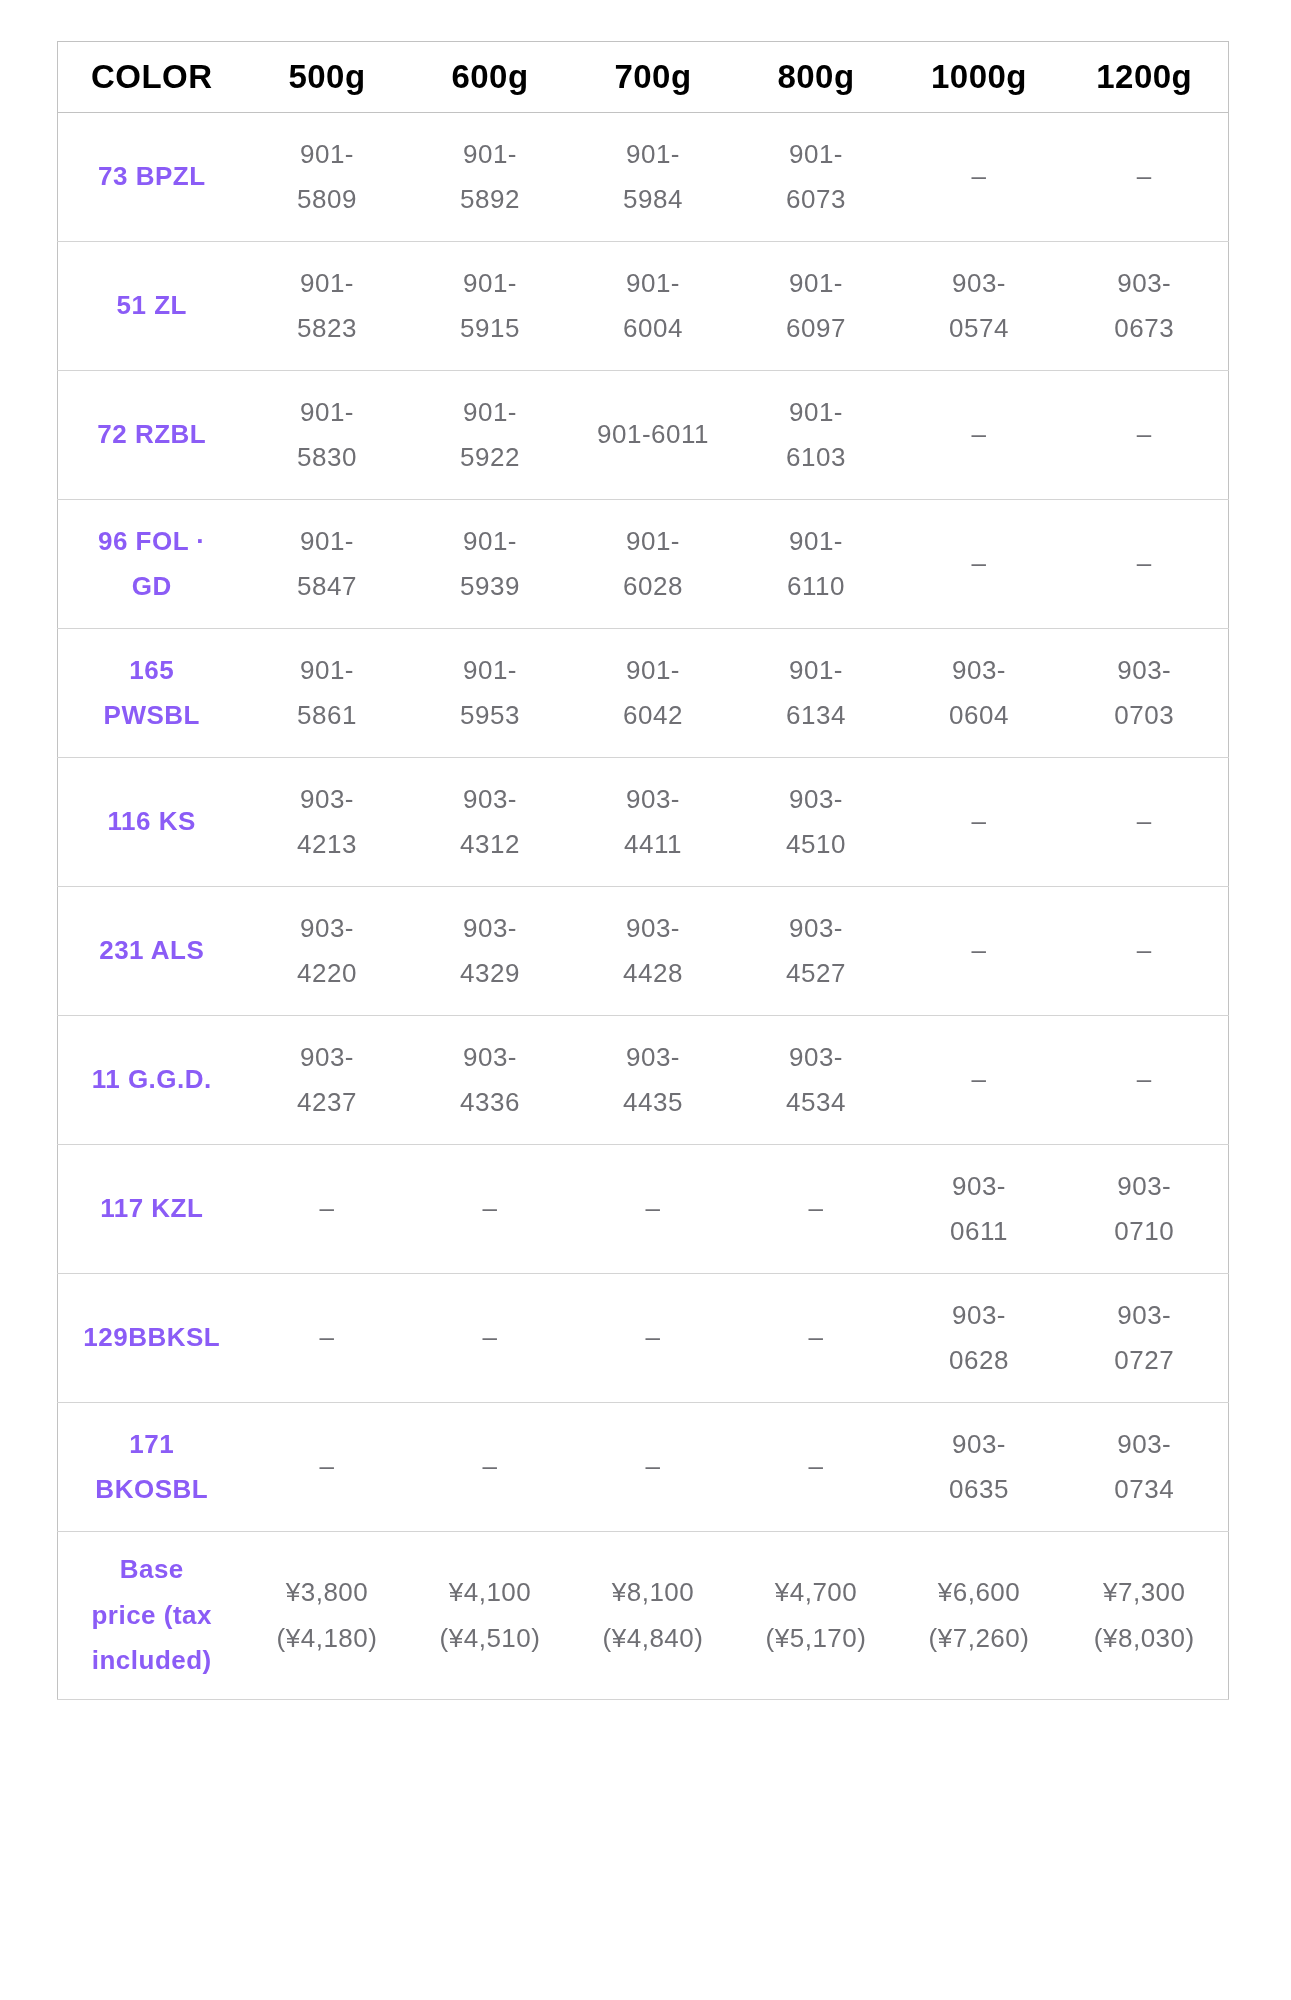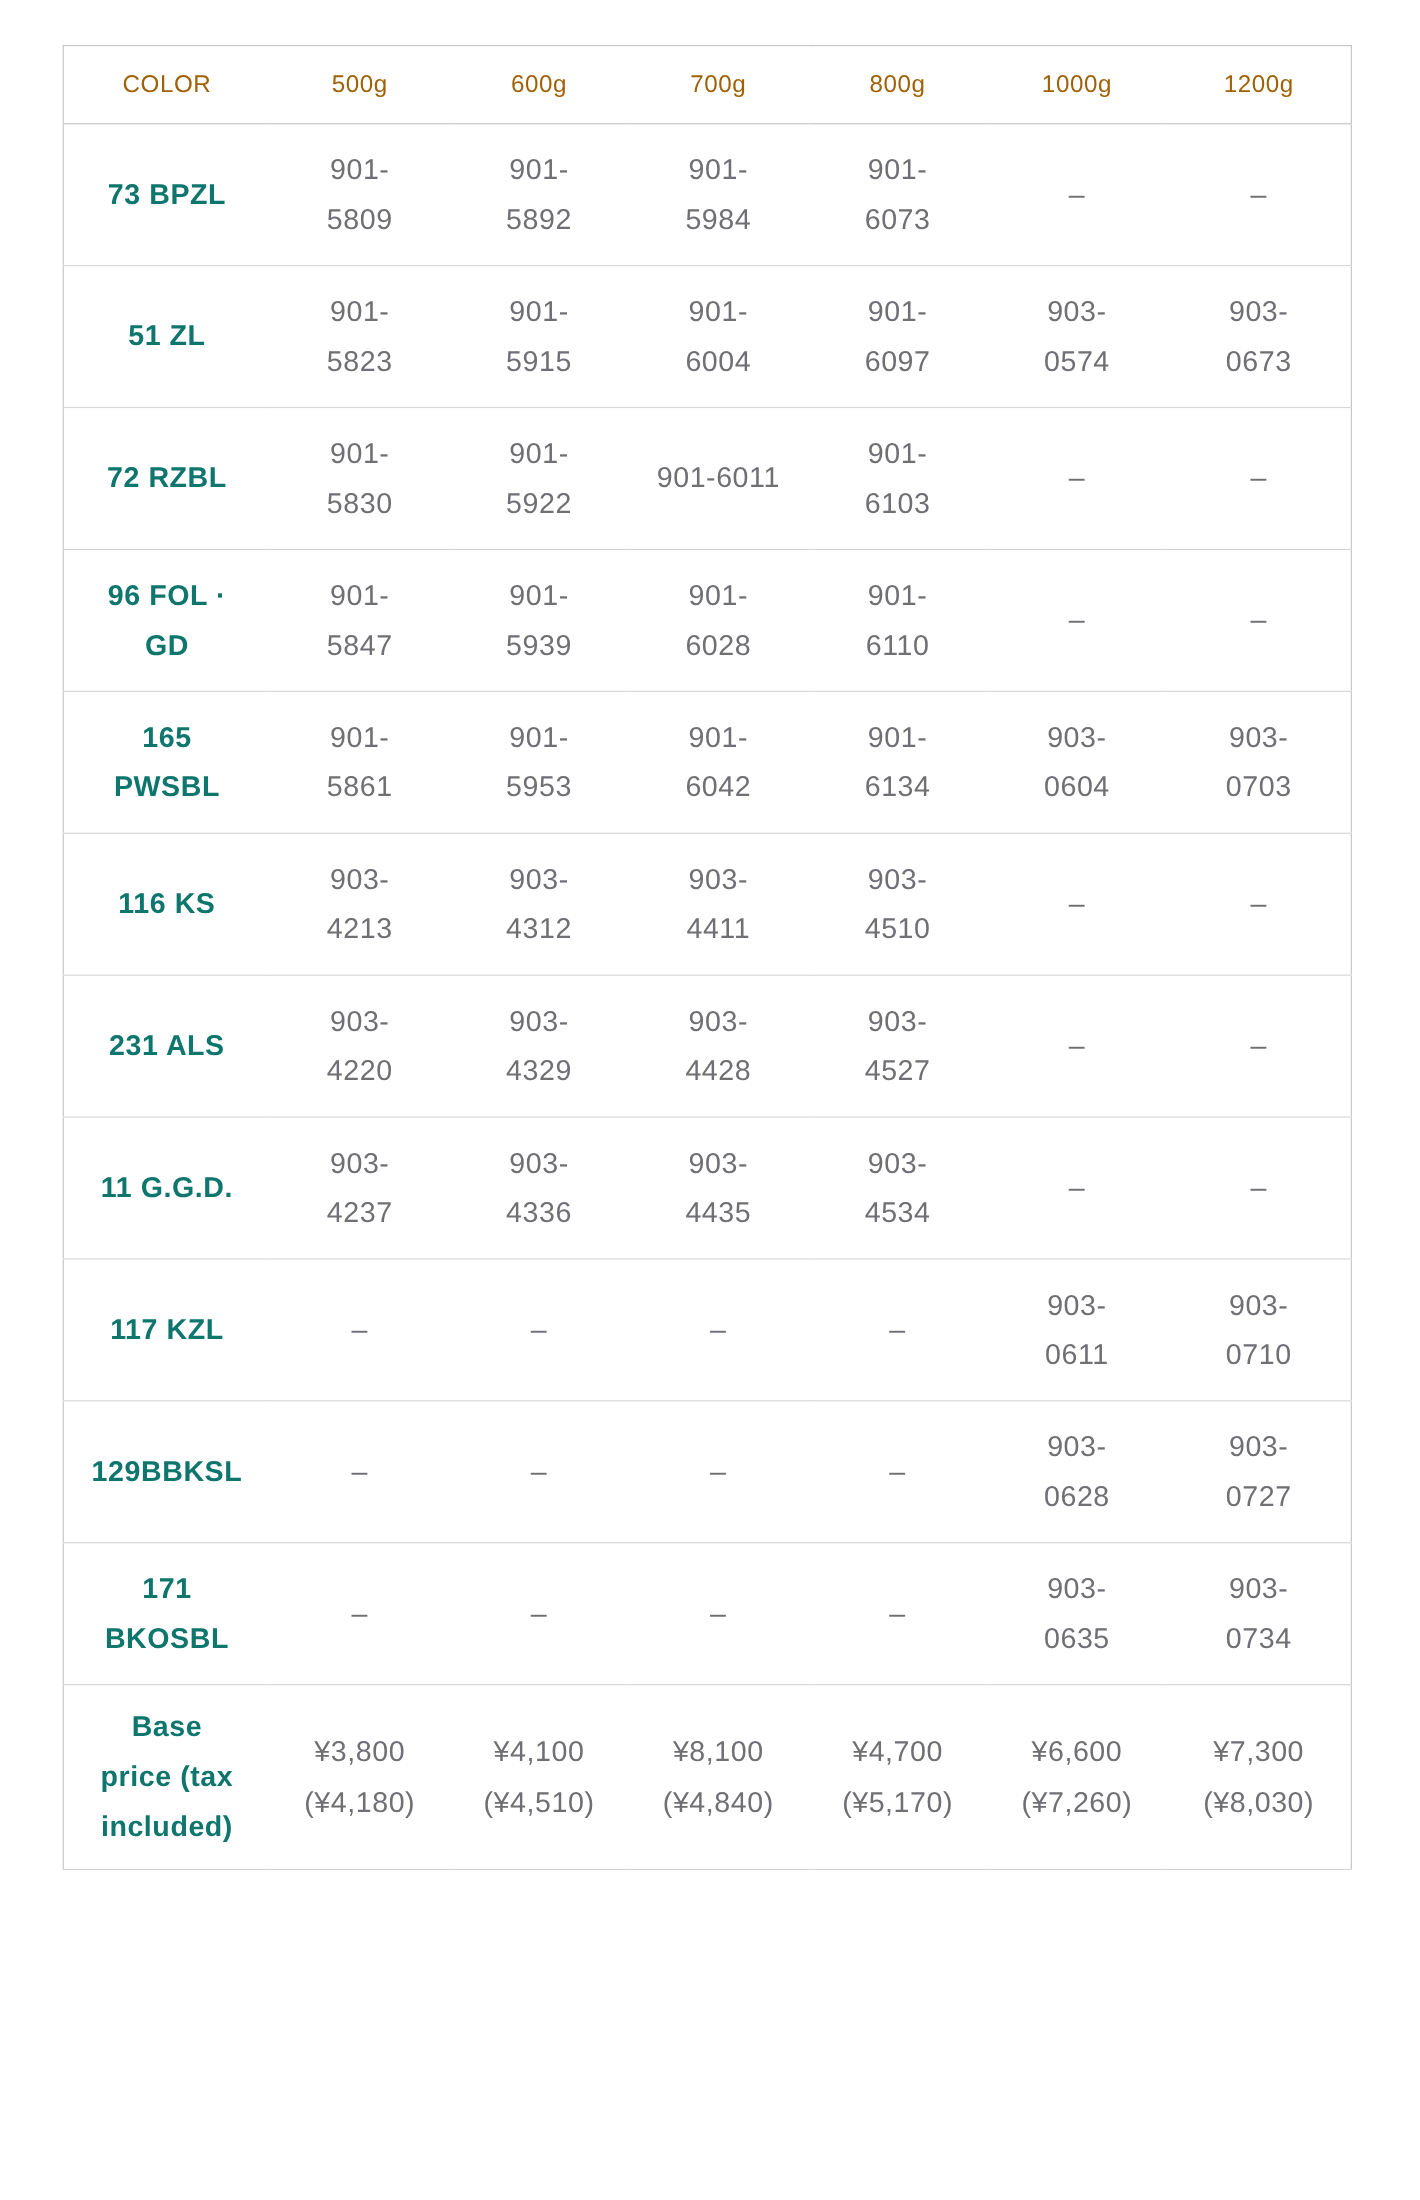--- a/index.html
+++ b/index.html
@@ -24,29 +24,29 @@
   .price-table th, .price-table td {
     text-align: center;
     vertical-align: middle;
     white-space: pre-line;
     line-height: 1.75;
     letter-spacing: 0.5px;
     padding: 0 6px;
   }
   .col-header {
     height: 71px;
-    font-size: 22px;
-    font-weight: normal;
-    color: #a16207;
+    font-size: 33px;
+    font-weight: bold;
+    color: #000000;
   }
   .data-row { height: 129px; }
   .row-label {
     font-size: 26px;
     font-weight: bold;
-    color: #0f766e;
+    color: #8b5cf6;
   }
   .code-cell {
     font-size: 26px;
     font-weight: normal;
     color: #6f6f74;
   }
   .footer-row { height: 168px; }
 </style>
 </head>
 <body>

